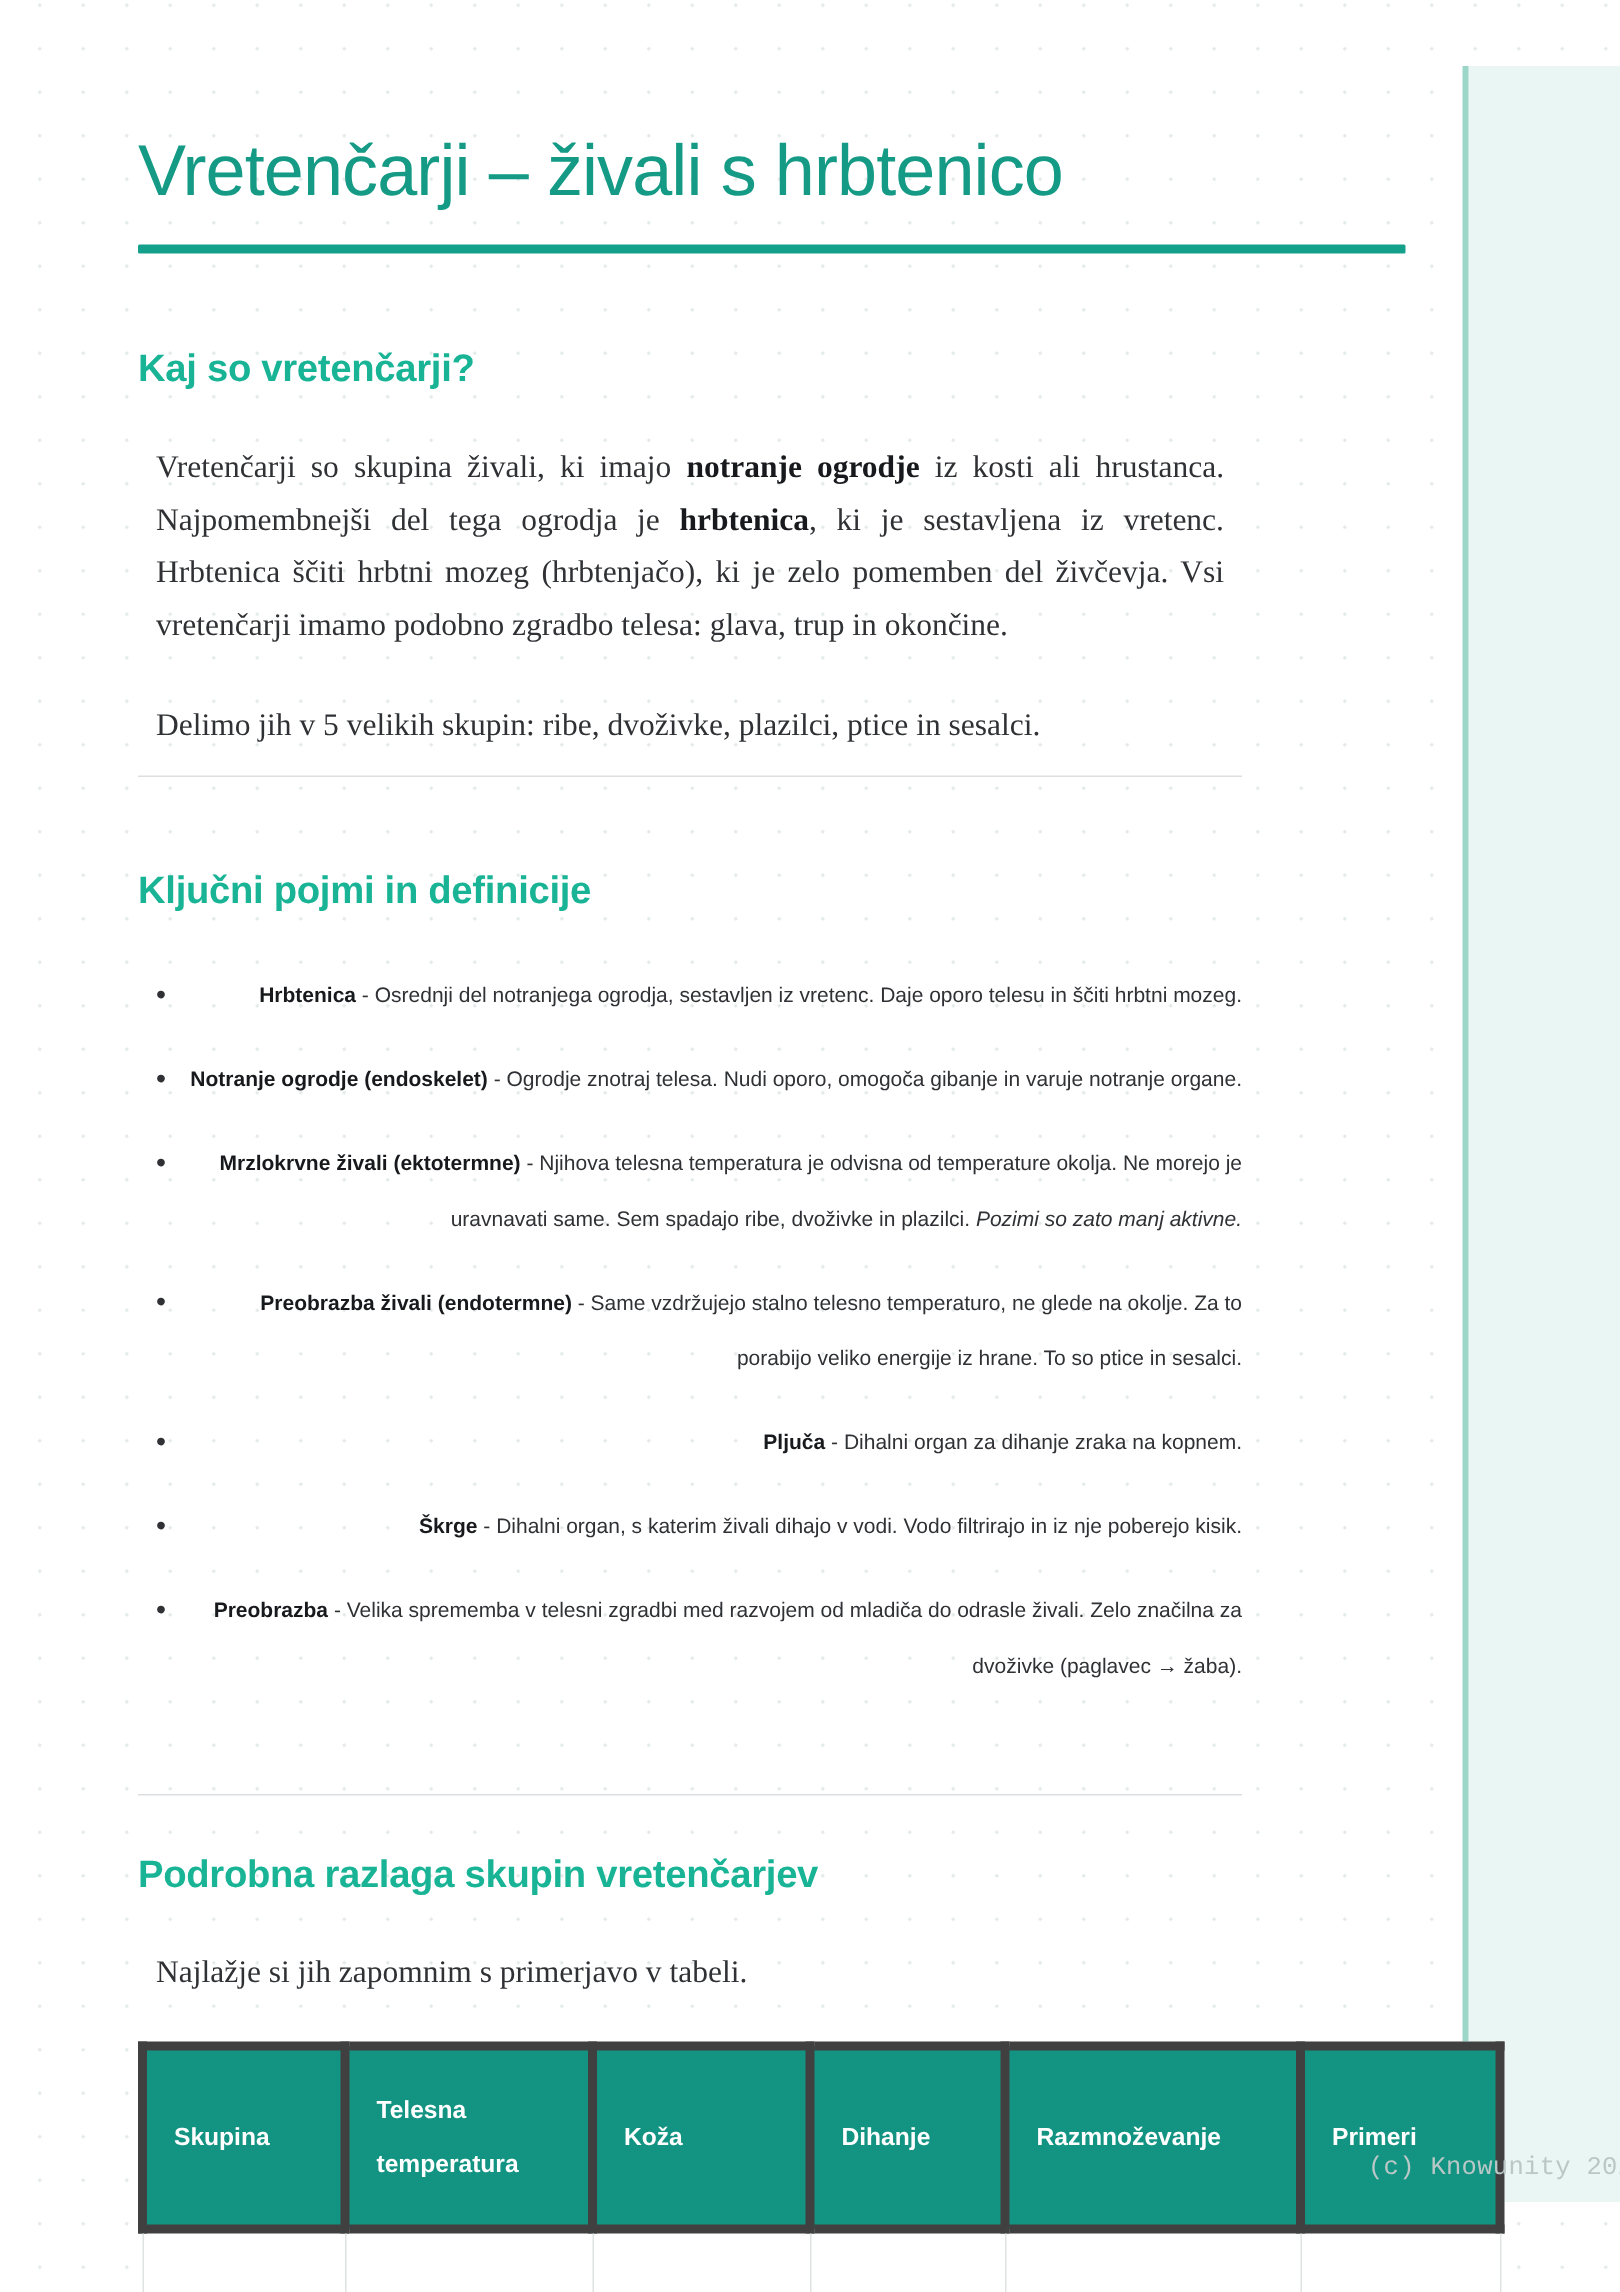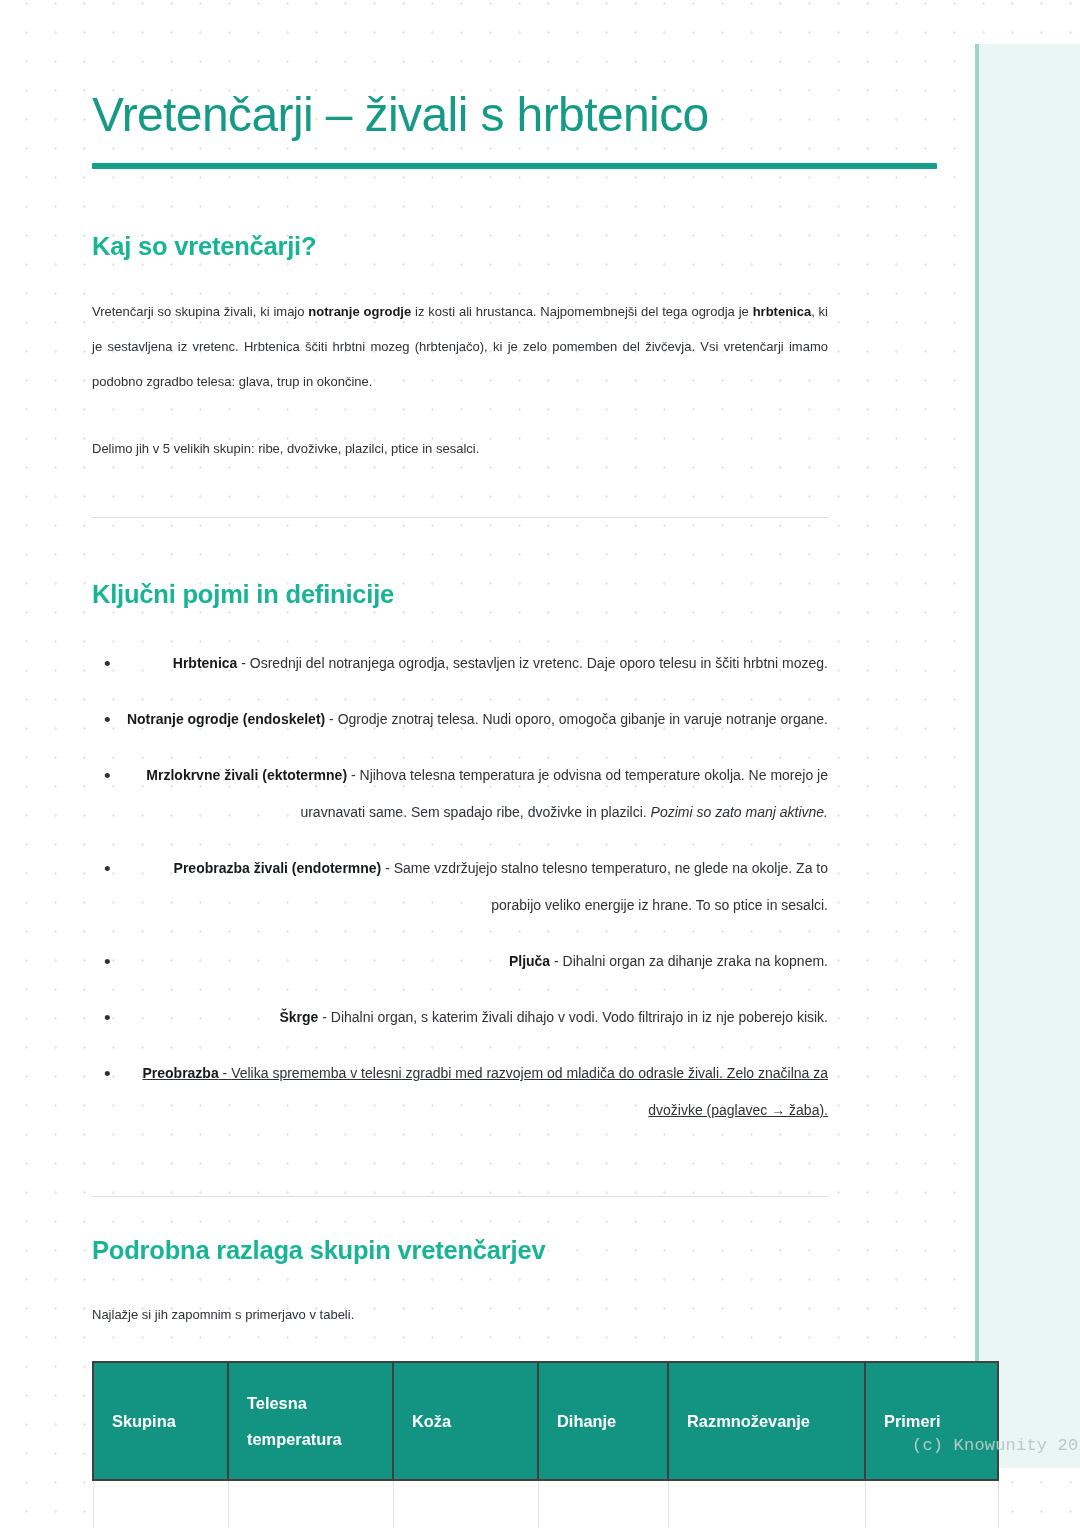--- a/index.html
+++ b/index.html
@@ -83,25 +83,26 @@
   .section-heading {
     margin: 0;
     font-size: 25.5px;
     font-weight: 700;
     letter-spacing: -0.2px;
     color: #19b496;
   }
 
   
   p.body {
-    margin: 0;
-    font-size: 13px;
+    margin: 12px;
+    font-size: 21px;
     line-height: 35px;
     color: #2f3134;
     text-align: justify;
+    font-family: Liberation Serif, serif;
   }
   p.body.left { text-align: left; }
   p.body b { font-weight: 700; color: #17191c; }
 
   
   .divider {
     height: 1px;
     background: #dcdfe2;
     width: 736px;
   }
@@ -114,21 +115,21 @@
   }
   ul.terms li {
     position: relative;
     padding-left: 33px;
     margin-bottom: 19px;
     font-size: 14px;
     line-height: 37px;
     color: #2f3134;
     text-align: right;
   }
-  ul.terms li:last-child { margin-bottom: 0; text-decoration: underline; }
+  ul.terms li:last-child { margin-bottom: 0; }
   ul.terms li::before {
     content: "•";
     position: absolute;
     left: 12px;
     top: 0;
     font-size: 19px;
     line-height: 37px;
     color: #2f3134;
   }
   ul.terms b { font-weight: 700; color: #17191c; }
@@ -142,21 +143,21 @@
     background: #fff;
   }
   #compare-table th {
     background: #139482;
     color: #ffffff;
     font-size: 16.4px;
     font-weight: 700;
     line-height: 36px;
     text-align: left;
     padding: 22px 15px 22px 18px;
-    border: 2px solid #404040;
+    border: 6px solid #404040;
     vertical-align: middle;
     height: 64px;
   }
   #compare-table td {
     border: 1px solid #dfe3e4;
     height: 40px;
     padding: 10px 18px;
     font-size: 16px;
     color: #2f3134;
   }

